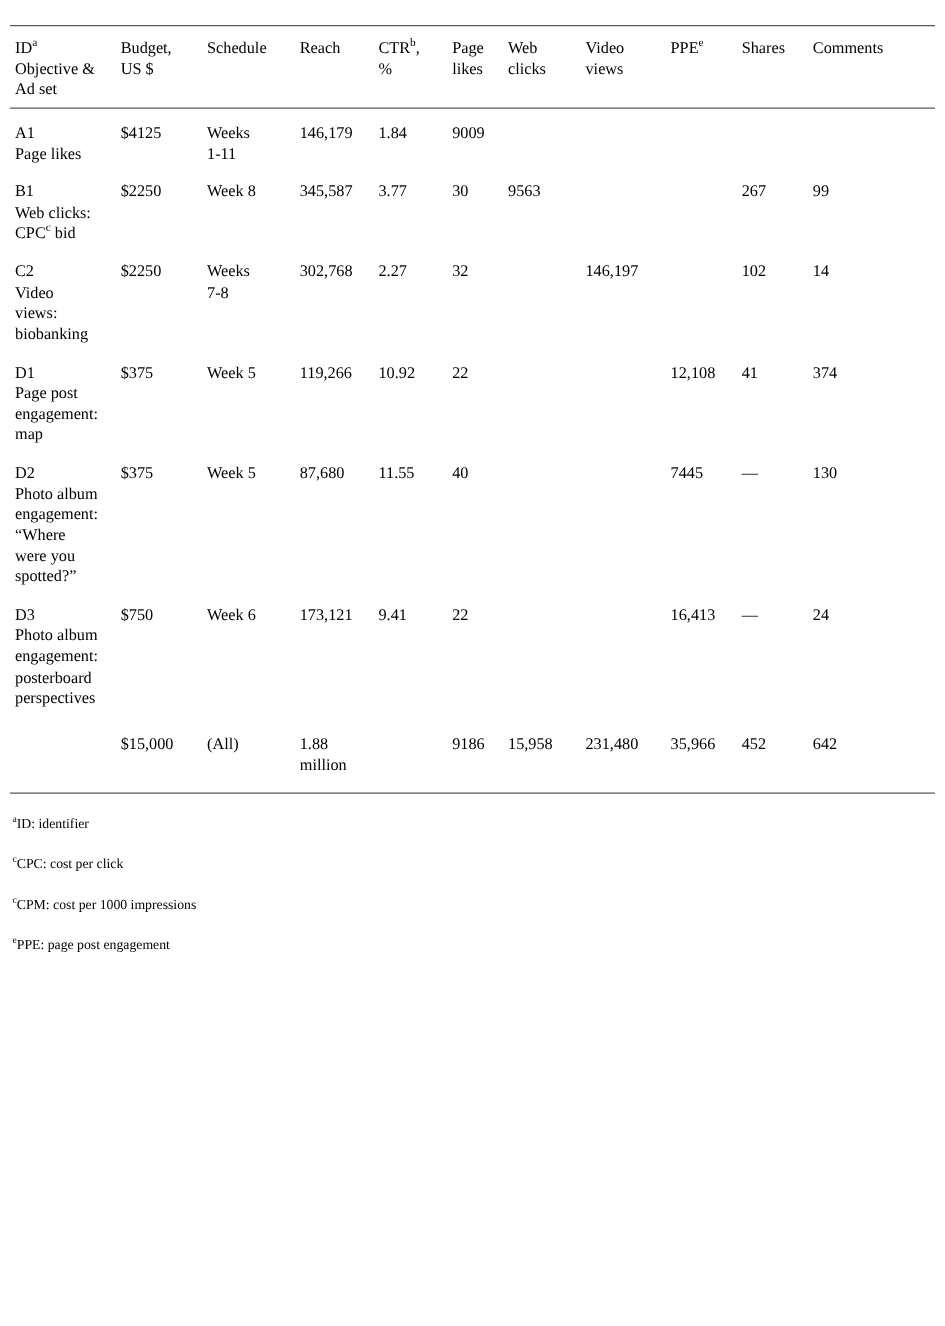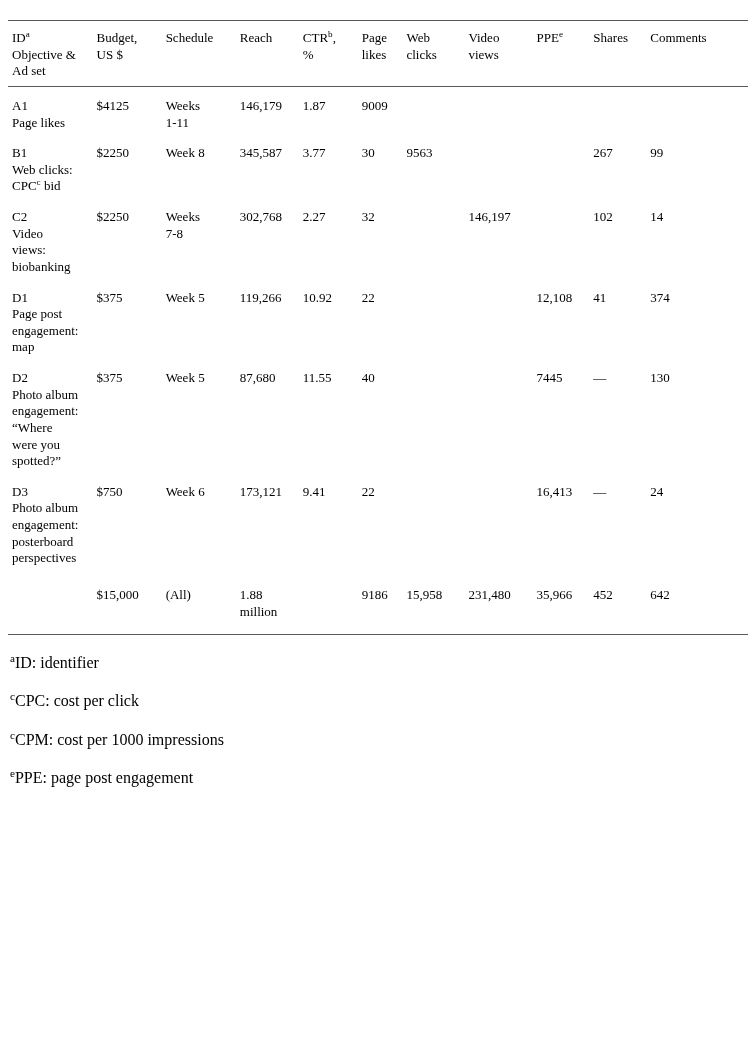--- a/index.html
+++ b/index.html
@@ -84,21 +84,21 @@
     line-height: 0;
   }
 
   .footnotes {
     margin: 0;
     padding: 18px 8px 0 10px;
   }
   .footnote {
     margin: 0 0 19px 0;
     line-height: 1.2;
-    font-size: 16px;
+    font-size: 11px;
   }
   .fn-mark {
     font-size: 0.70em;
     vertical-align: super;
     line-height: 0;
   }
 </style>
 </head>
 <body>
 
@@ -162,21 +162,21 @@
         <col class="c-cm">
     </colgroup>
     <tbody class="body-rows">
         <tr>
           <td class="c-id"><span>A1
 Page likes</span></td>
           <td class="c-budget">$4125</td>
           <td class="c-sched">Weeks
 1-11</td>
           <td class="c-reach">146,179</td>
-          <td class="c-ctr">1.87</td>
+          <td class="c-ctr">1.84</td>
           <td class="c-pl">9009</td>
           <td class="c-wc"></td>
           <td class="c-vv"></td>
           <td class="c-ppe"></td>
           <td class="c-sh"></td>
           <td class="c-cm"></td>
         </tr>
         <tr>
           <td class="c-id"><span>B1
 Web clicks:

